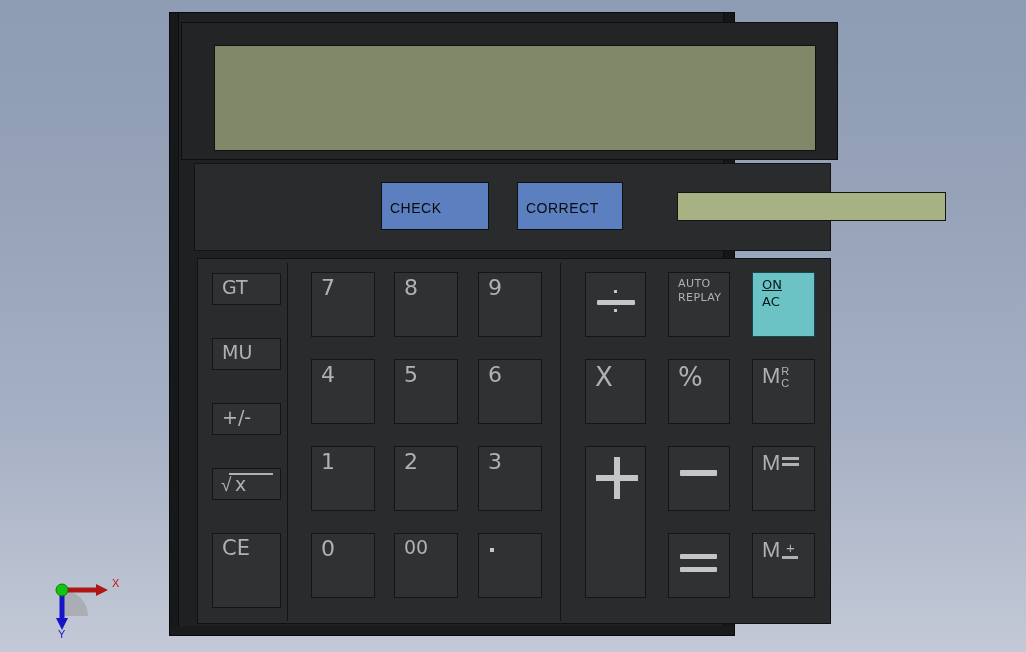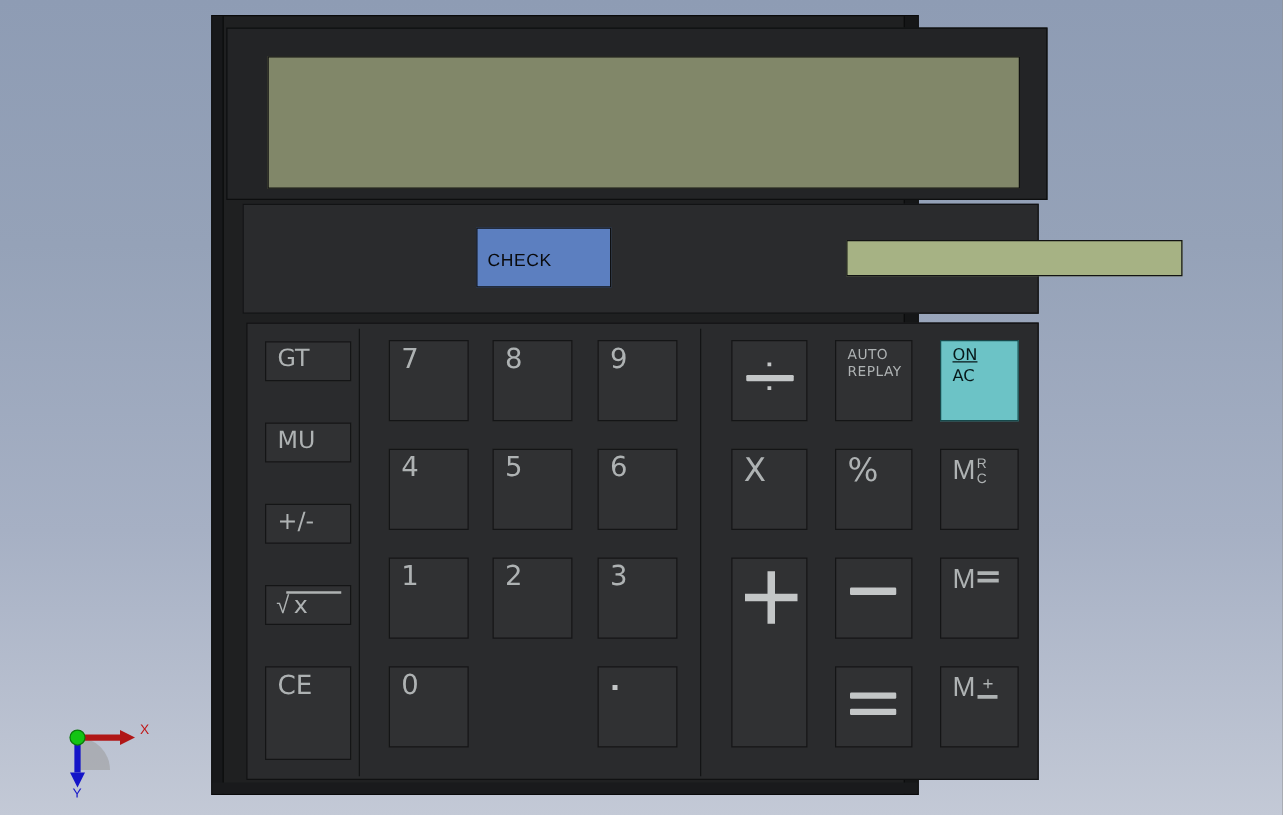--- a/index.html
+++ b/index.html
@@ -181,20 +181,21 @@
   <div id="calc-bevel-bottom"></div>
 
   <div id="display-housing">
     <div id="lcd-screen">
       <div id="lcd-digits"></div>
     </div>
   </div>
 
   <div id="mid-panel">
     <button class="fn-btn" id="btn-check">CHECK</button>
+    <button class="fn-btn" id="btn-correct">CORRECT</button>
     <div id="solar-panel"></div>
   </div>
 
   <div id="keypad">
     <div id="sep-left"></div>
     <div id="sep-right"></div>
 
     <div class="key small" style="left:14px;  top:14px;  width:69px; height:32px;">
       <span class="lbl">GT</span>
     </div>
@@ -242,20 +243,23 @@
     </div>
     <div class="key" style="left:196px; top:187px; width:64px; height:65px;">
       <span class="lbl">2</span>
     </div>
     <div class="key" style="left:280px; top:187px; width:64px; height:65px;">
       <span class="lbl">3</span>
     </div>
 
     <div class="key" style="left:113px; top:274px; width:64px; height:65px;">
       <span class="lbl">0</span>
+    </div>
+    <div class="key" style="left:196px; top:274px; width:64px; height:65px;">
+      <span class="lbl" style="font-size:19px;">00</span>
     </div>
     <div class="key" style="left:280px; top:274px; width:64px; height:65px;">
       <span class="dot" style="left:11px; top:14px;"></span>
     </div>
 
     <div class="key" style="left:387px; top:13px; width:61px; height:65px;">
       <span class="dot" style="left:28px; top:17px; width:3px; height:3px;"></span>
       <span class="bar" style="left:11px; top:27px; width:38px;"></span>
       <span class="dot" style="left:28px; top:36px; width:3px; height:3px;"></span>
     </div>

